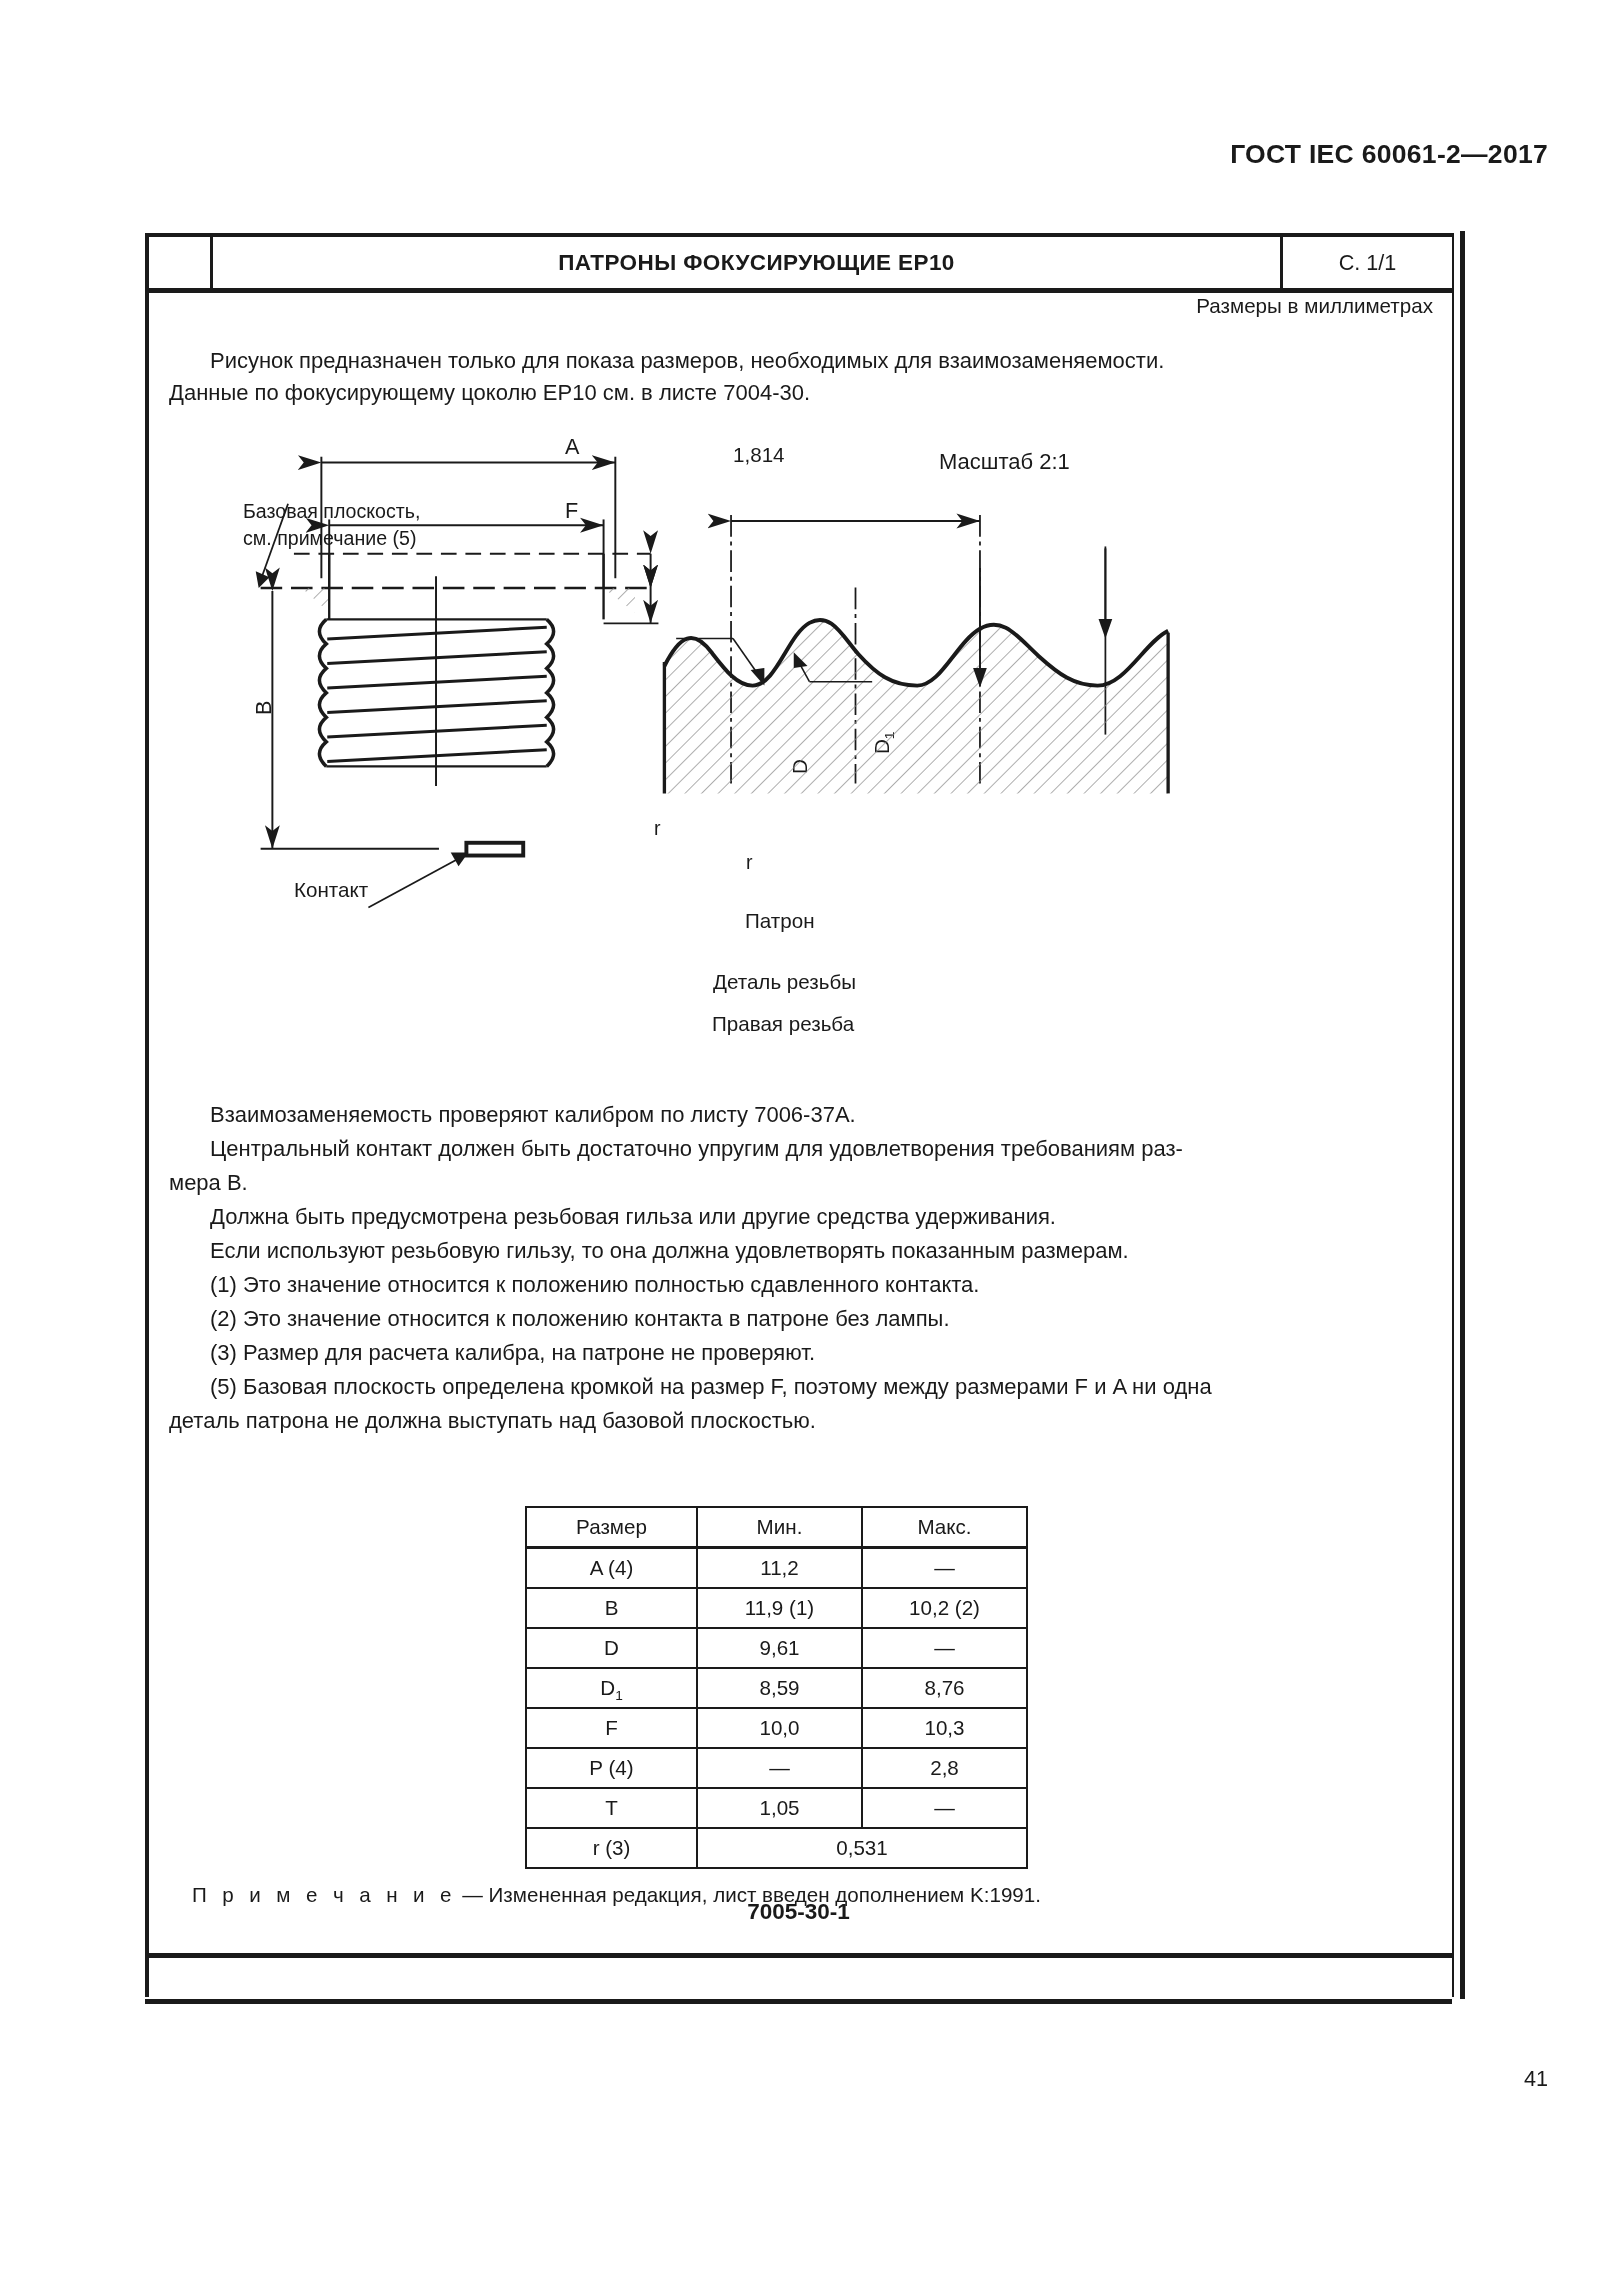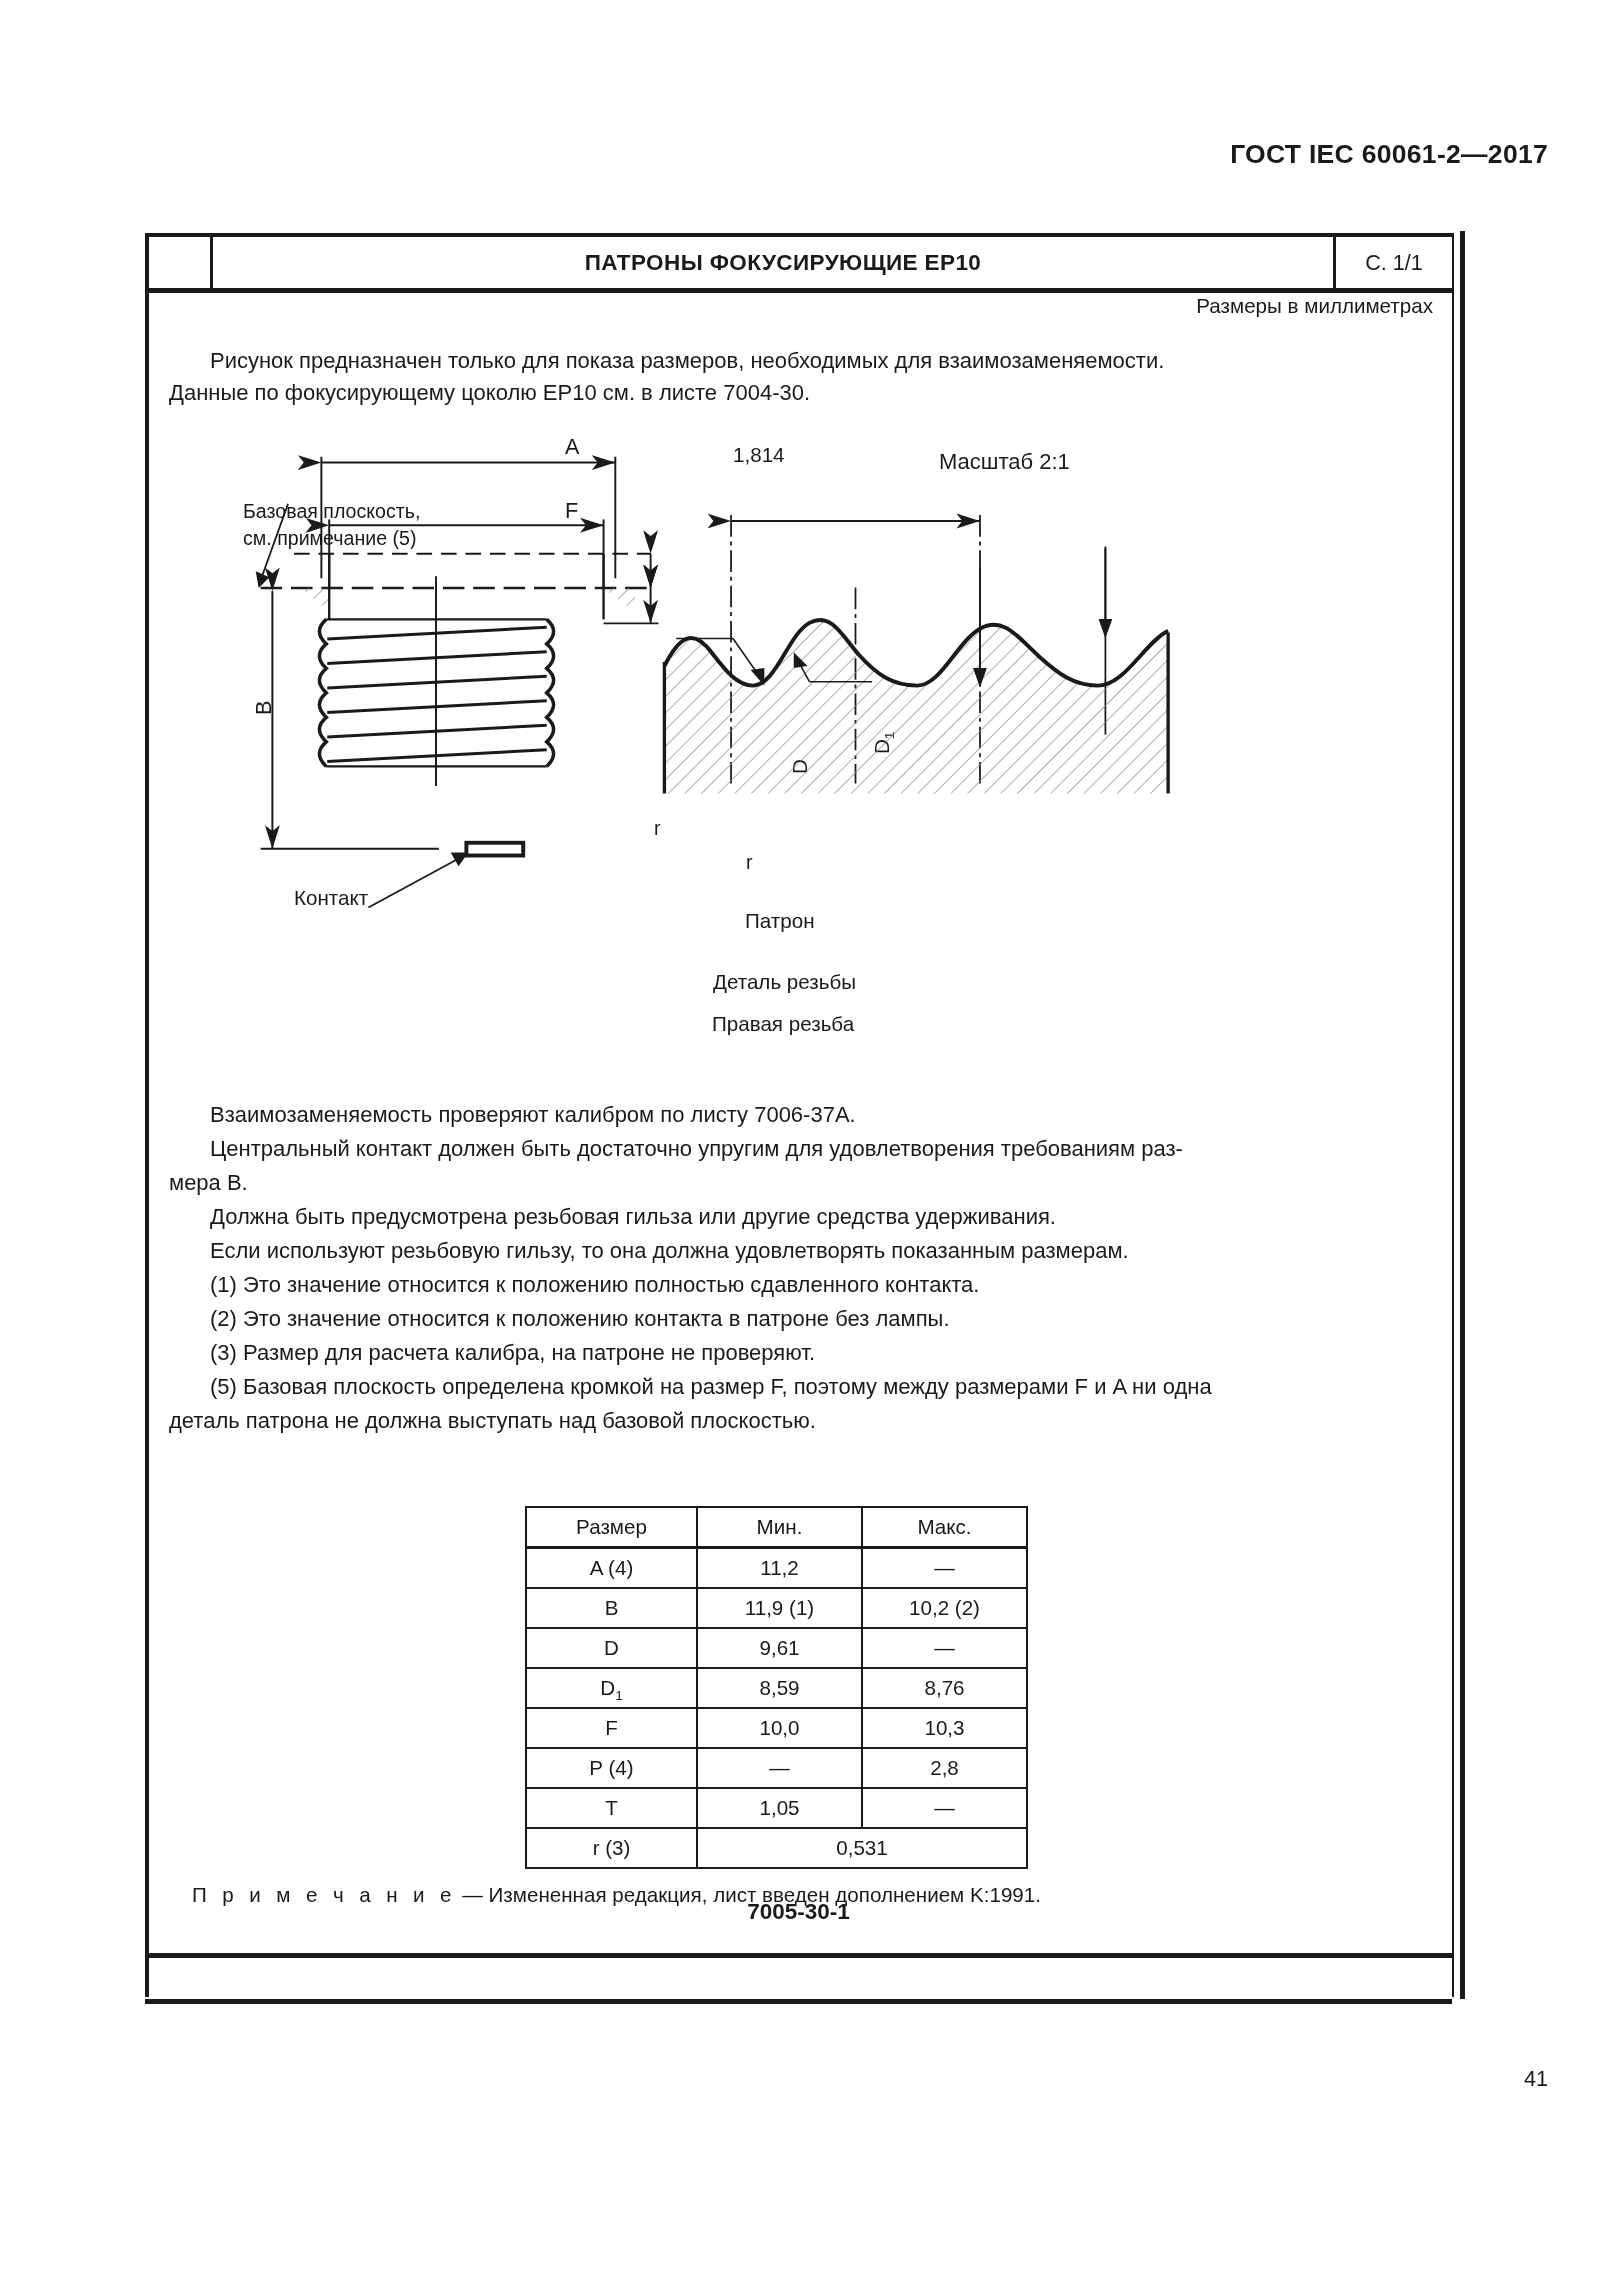--- a/index.html
+++ b/index.html
@@ -79,21 +79,21 @@
     border-right: 3.9px solid #1a1a1a;
     box-sizing: border-box;
     padding-left: 20px;
   }
   .title-cell-mid span {
     font-size: 22.5px;
     font-weight: bold;
     letter-spacing: 0.4px;
   }
   .title-cell-right {
-    width: 116px;
+    width: 169px;
     display: flex;
     align-items: center;
     justify-content: center;
   }
   .title-cell-right span {
     font-size: 21.6px;
   }
   .title-rule {
     position: absolute;
     left: 145px;
@@ -148,21 +148,20 @@
     font-size: 19.6px;
     line-height: 26.5px;
     white-space: nowrap;
   }
   .contact-label {
     position: absolute;
     left: 149px;
     top: 447px;
     font-size: 20.6px;
     white-space: nowrap;
-    margin-top: 8px;
   }
   .dim-a {
     position: absolute;
     left: 420px;
     top: 2.9px;
     font-size: 21.6px;
   }
   .dim-f {
     position: absolute;
     left: 420px;

